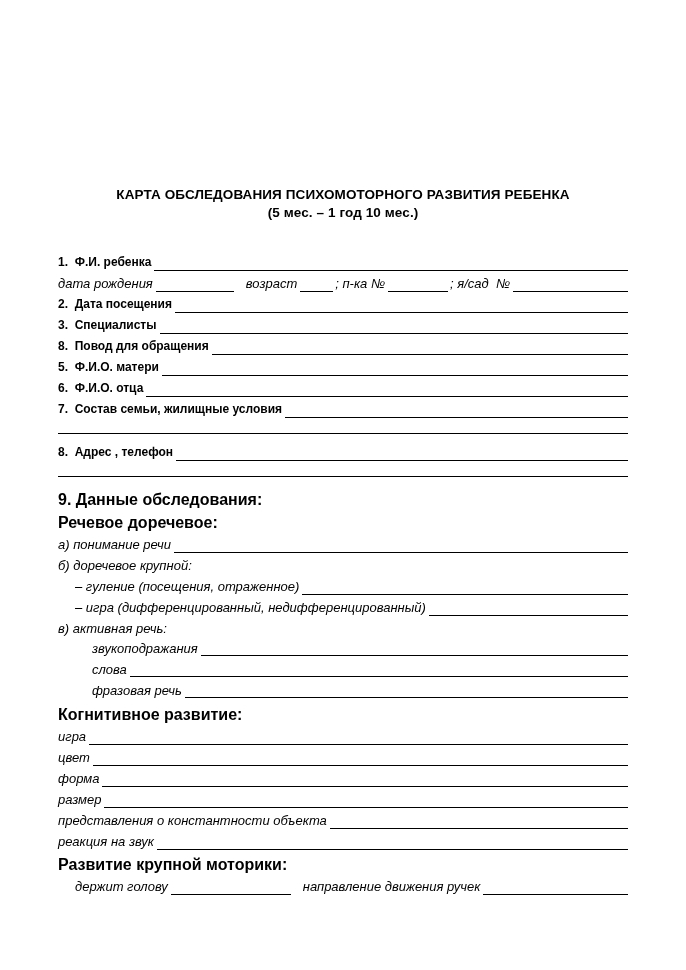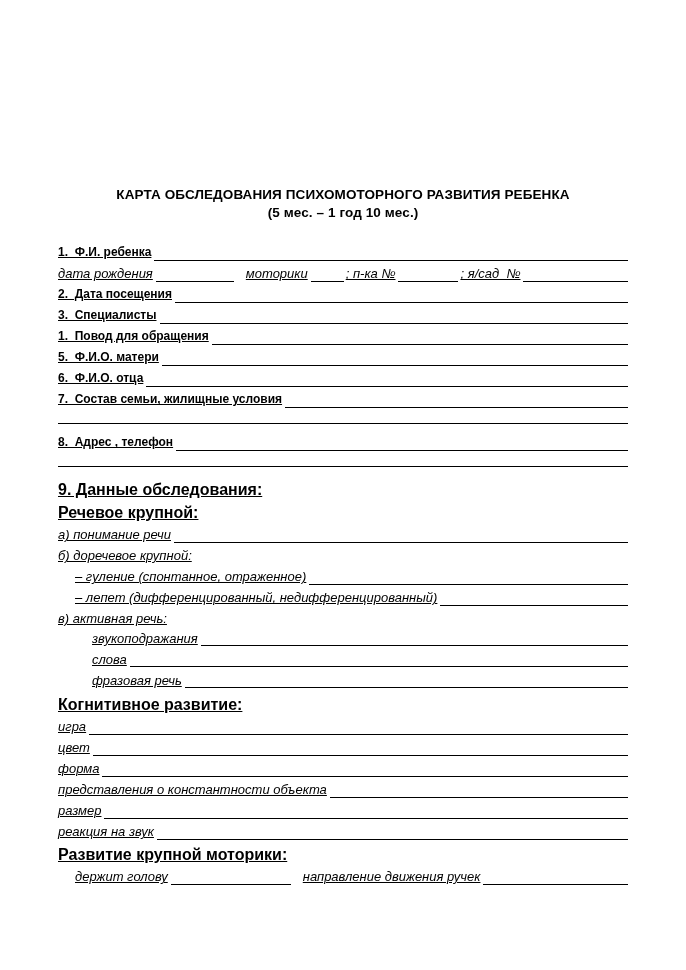--- a/index.html
+++ b/index.html
@@ -25,22 +25,21 @@
     text-align: center;
     font-weight: bold;
     font-size: 13.5px;
     letter-spacing: 0.1px;
     line-height: 1.35;
   }
   .title .line2 {
     display: block;
   }
   .body {
-    margin-top: 20px;
-    text-decoration: underline;
+    margin-top: 30px;
   }
   .row {
     display: flex;
     align-items: flex-end;
     margin-bottom: 2px;
     min-height: 19px;
   }
   .lbl {
     font-size: 12px;
     font-weight: bold;
@@ -95,40 +94,40 @@
   <div class="body">
 
     <div class="row">
       <span class="lbl">1.  Ф.И. ребенка</span>
       <span class="fill"></span>
     </div>
 
     <div class="row">
       <span class="ital">дата рождения</span>
       <span class="fill w-sm"></span>
-      <span class="ital" style="margin-left:12px;">моторики</span>
+      <span class="ital" style="margin-left:12px;">возраст</span>
       <span class="fill w-xxs"></span>
       <span class="ital" style="margin-left:2px;">; п-ка №</span>
       <span class="fill w-md"></span>
       <span class="ital" style="margin-left:2px;">; я/сад  №</span>
       <span class="fill"></span>
     </div>
 
     <div class="row">
       <span class="lbl">2.  Дата посещения</span>
       <span class="fill"></span>
     </div>
 
     <div class="row">
       <span class="lbl">3.  Специалисты</span>
       <span class="fill"></span>
     </div>
 
     <div class="row">
-      <span class="lbl">1.  Повод для обращения</span>
+      <span class="lbl">8.  Повод для обращения</span>
       <span class="fill"></span>
     </div>
 
     <div class="row">
       <span class="lbl">5.  Ф.И.О. матери</span>
       <span class="fill"></span>
     </div>
 
     <div class="row">
       <span class="lbl">6.  Ф.И.О. отца</span>
@@ -146,38 +145,38 @@
     <div class="row">
       <span class="lbl">8.  Адрес , телефон</span>
       <span class="fill"></span>
     </div>
     <div class="fullline"></div>
 
     <div class="spacer-sm"></div>
 
     <div class="sect">9.  Данные обследования:</div>
 
-    <div class="sect">Речевое крупной:</div>
+    <div class="sect">Речевое доречевое:</div>
 
     <div class="row">
       <span class="ital">а) понимание речи</span>
       <span class="fill"></span>
     </div>
 
     <div class="row">
       <span class="ital">б) доречевое крупной:</span>
     </div>
 
     <div class="row indent1">
-      <span class="ital">– гуление (спонтанное, отраженное)</span>
+      <span class="ital">– гуление (посещения, отраженное)</span>
       <span class="fill"></span>
     </div>
 
     <div class="row indent1">
-      <span class="ital">– лепет (дифференцированный, недифференцированный)</span>
+      <span class="ital">– игра (дифференцированный, недифференцированный)</span>
       <span class="fill"></span>
     </div>
 
     <div class="row">
       <span class="ital">в) активная речь:</span>
     </div>
 
     <div class="row indent2">
       <span class="ital">звукоподражания</span>
       <span class="fill"></span>
@@ -204,26 +203,26 @@
       <span class="ital">цвет</span>
       <span class="fill"></span>
     </div>
 
     <div class="row">
       <span class="ital">форма</span>
       <span class="fill"></span>
     </div>
 
     <div class="row">
+      <span class="ital">размер</span>
+      <span class="fill"></span>
+    </div>
+
+    <div class="row">
       <span class="ital">представления о константности объекта</span>
-      <span class="fill"></span>
-    </div>
-
-    <div class="row">
-      <span class="ital">размер</span>
       <span class="fill"></span>
     </div>
 
     <div class="row">
       <span class="ital">реакция на звук</span>
       <span class="fill"></span>
     </div>
 
     <div class="sect">Развитие крупной моторики:</div>
 

